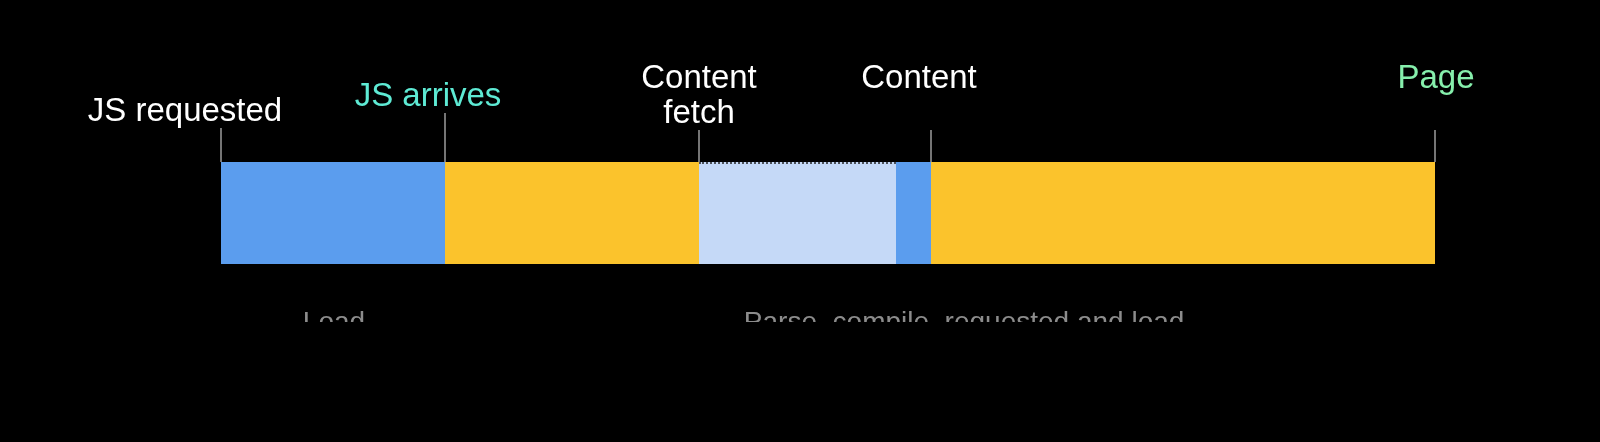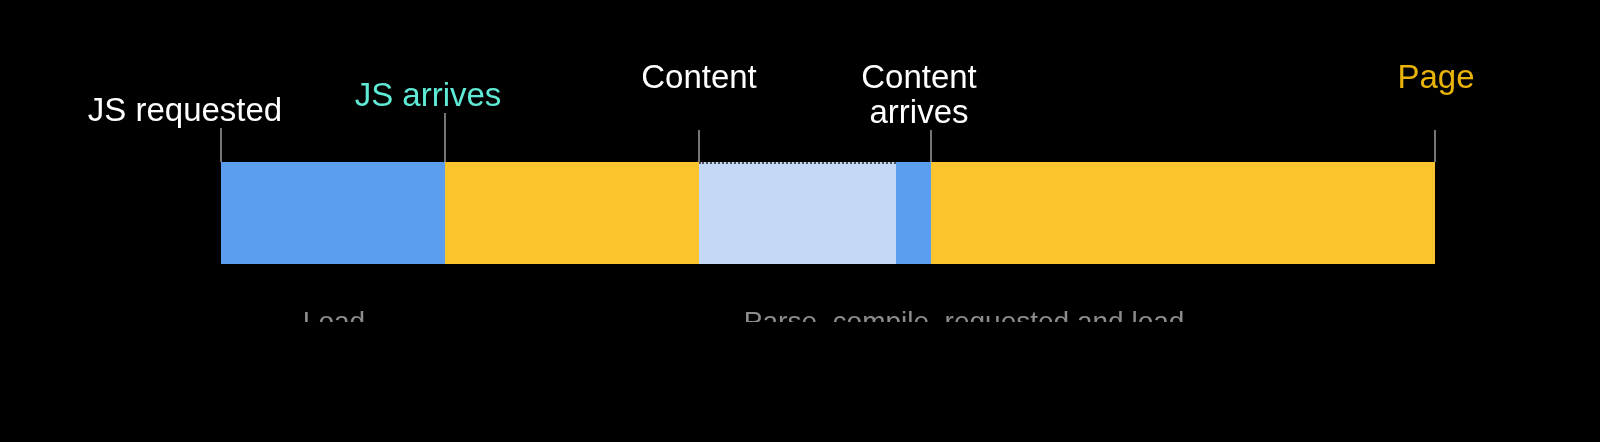--- a/index.html
+++ b/index.html
@@ -71,26 +71,26 @@
       <div class="milestone-label" style="left: 185px; top: 92px; color: rgb(255, 255, 255);">
         <span>JS requested</span>
       </div>
       <div class="tick" style="left: 444px; top: 113px; height: 49px; background: rgb(117, 117, 117);"></div>
       <div class="milestone-label" style="left: 428px; top: 77px; color: #5eead4;">
         <span>JS arrives</span>
       </div>
       <div class="tick" style="left: 698px; top: 130px; height: 32px; background: rgb(117, 117, 117);"></div>
       <div class="milestone-label" style="left: 699px; top: 59px; color: rgb(255, 255, 255);">
         <span>Content</span>
+        <span>fetch</span>
       </div>
       <div class="tick" style="left: 930px; top: 130px; height: 32px; background: rgb(117, 117, 117);"></div>
       <div class="milestone-label" style="left: 919px; top: 59px; color: rgb(255, 255, 255);">
         <span>Content</span>
-        <span>arrives</span>
       </div>
       <div class="tick" style="left: 1434px; top: 130px; height: 32px; background: rgb(117, 117, 117);"></div>
-      <div class="milestone-label" style="left: 1436px; top: 59px; color: #eab308;">
+      <div class="milestone-label" style="left: 1436px; top: 59px; color: #86efac;">
         <span>Page</span>
       </div>
     </div>
   <div class="caption caption-load">Load</div>
   <div class="caption caption-parse">Parse, compile, requested and load.</div>
 </div>
 
 </body></html>

